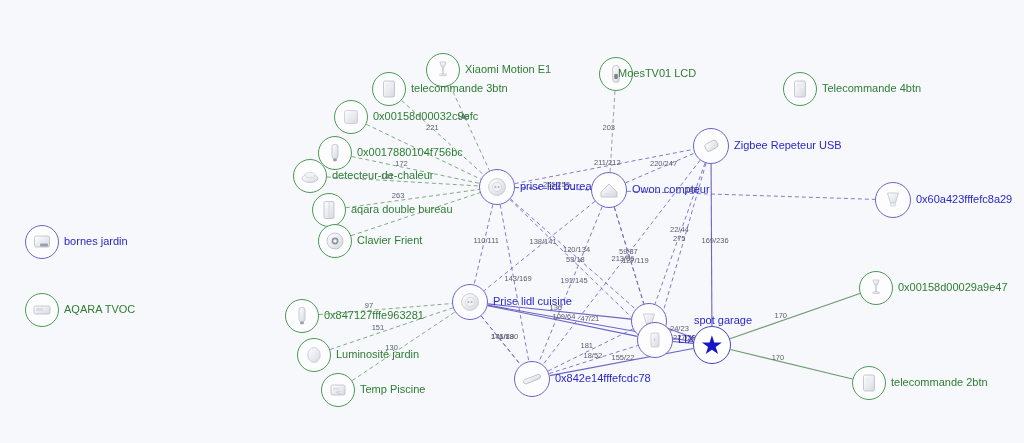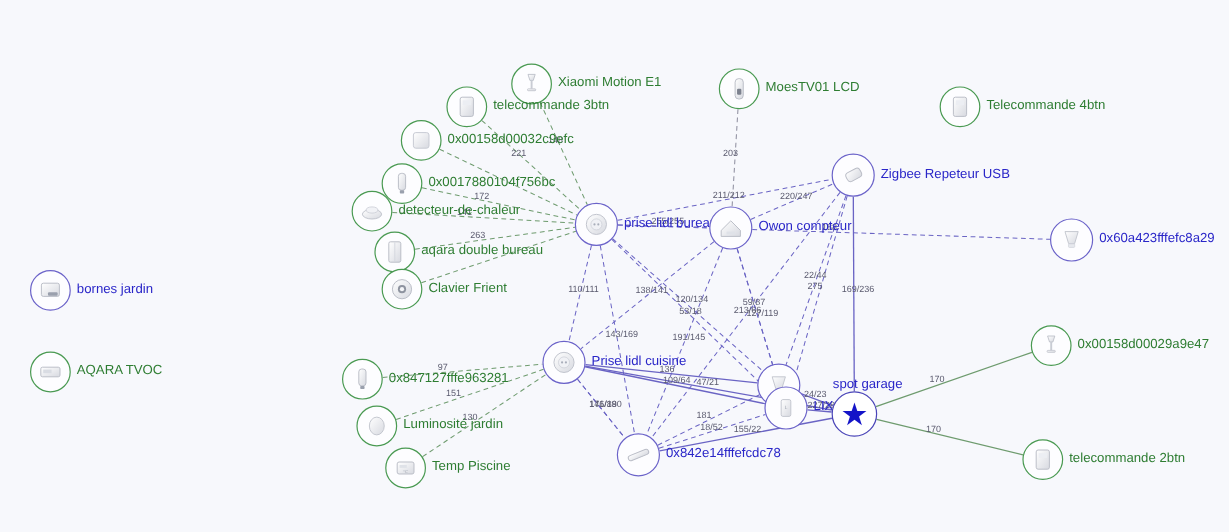--- a/index.html
+++ b/index.html
@@ -239,21 +239,21 @@
             <linearGradient id="gg" x1="0" y1="0" x2="1" y2="1">
               <stop offset="0" stop-color="#ffffff"></stop>
               <stop offset="1" stop-color="#d7d9e0"></stop>
             </linearGradient>
           </defs>
           <rect x="8.6" y="3.5" width="6.8" height="17" rx="3" fill="url(#gg)" stroke="#b9bcc6" stroke-width=".8"></rect>
           <rect x="10.2" y="12" width="3.6" height="5" rx="1" fill="#7d828f"></rect>
         </svg>
       </span>
     </div>
-    <div class="node-label lbl-end" style="left: 638px; top: 68px;">MoesTV01 LCD</div>
+    <div class="node-label lbl-end" style="left: 618px; top: 68px;">MoesTV01 LCD</div>
     <div class="node-circle n-end" style="left: 783px; top: 72px; width: 34px; height: 34px;">
       <span>
         <svg class="ico" viewBox="0 0 24 24" xmlns="http://www.w3.org/2000/svg">
           <defs>
             <linearGradient id="gg" x1="0" y1="0" x2="1" y2="1">
               <stop offset="0" stop-color="#ffffff"></stop>
               <stop offset="1" stop-color="#d7d9e0"></stop>
             </linearGradient>
           </defs>
           <rect x="6.5" y="4" width="11" height="16" rx="1.6" fill="url(#gg)" stroke="#b9bcc6" stroke-width=".8"></rect>

